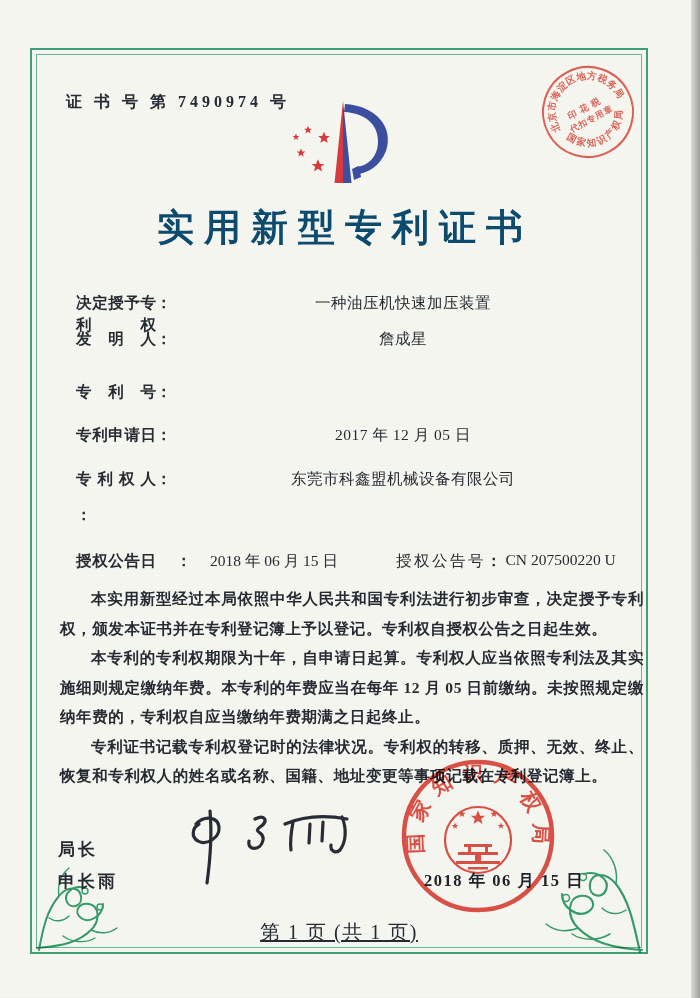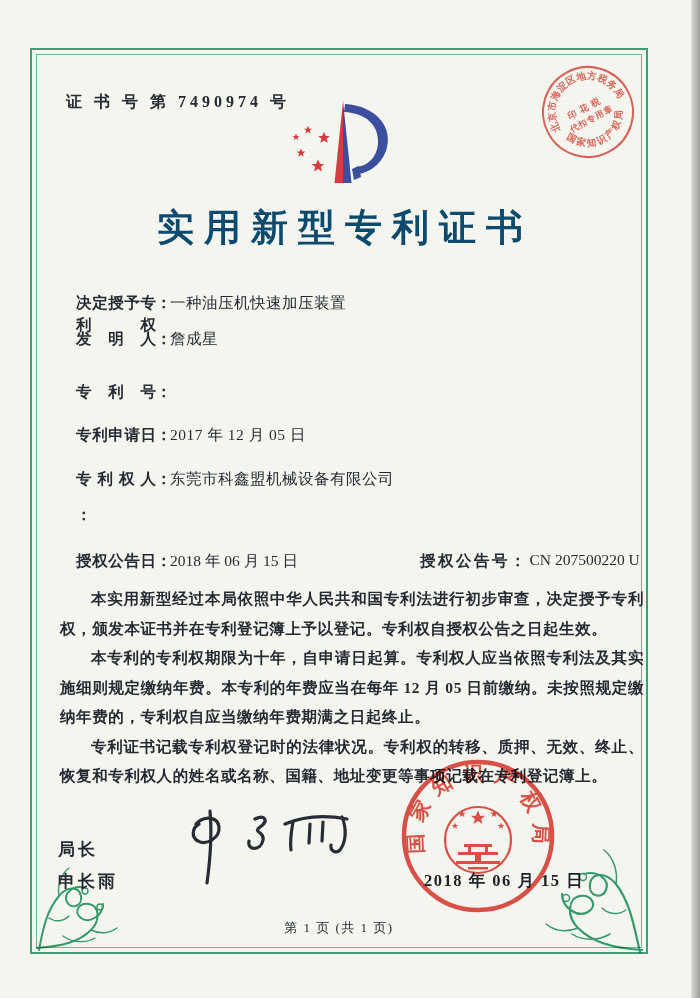--- a/index.html
+++ b/index.html
@@ -49,27 +49,27 @@
   }
   .field-row{
     position:absolute;left:76px;width:560px;display:flex;
     font-size:15.5px;line-height:22px;
   }
   .field-row .lbl{
     width:80px;flex:0 0 80px;text-align:justify;text-align-last:justify;
     font-weight:600;
   }
   .field-row .colon{width:14px;flex:0 0 14px;font-weight:600;}
-  .field-row .val{flex:1;letter-spacing:0.5px;}
+  .field-row .val{flex:1;letter-spacing:0.5px;text-align:center;}
   .grant-row{position:absolute;left:76px;top:551px;width:566px;display:flex;font-size:15.5px;}
-  .grant-left{display:flex;width:320px;flex:0 0 320px;}
+  .grant-left{display:flex;width:320px;flex:0 0 320px;gap:20px;}
   .grant-left .lbl{width:80px;flex:0 0 80px;text-align:justify;text-align-last:justify;font-weight:600;}
   .grant-left .colon{width:14px;flex:0 0 14px;font-weight:600;}
   .grant-right{display:flex;}
-  .grant-right .lbl{letter-spacing:2.5px;font-weight:700;margin-left:24px;}
+  .grant-right .lbl{letter-spacing:2.5px;font-weight:400;}
   .grant-right .colon{font-weight:600;padding:0 4px 0 0;}
   .paragraphs{
     position:absolute;left:60px;top:584px;width:584px;font-weight:bold;
   }
   .paragraphs p{
     margin:0;text-indent:2em;font-size:15.5px;line-height:29.5px;
     text-align:justify;letter-spacing:0.6px;
   }
   .sig-title{position:absolute;left:58px;top:838px;font-size:17px;letter-spacing:3px;font-weight:600;}
   .sig-name{position:absolute;left:58px;top:870px;font-size:17px;letter-spacing:3px;font-weight:600;}
@@ -83,21 +83,21 @@
     font-size:16.5px;letter-spacing:1.5px;font-weight:600;color:#20242c;
     mix-blend-mode:multiply;
   }
   .tax-stamp{
     position:absolute;left:538px;top:62px;width:100px;height:100px;
     transform:rotate(-28deg);
     mix-blend-mode:multiply;opacity:0.92;
   }
   .footer{
     position:absolute;left:30px;top:919px;width:618px;text-align:center;
-    font-size:13px;letter-spacing:1.5px;
+    font-size:20px;letter-spacing:1.5px;text-decoration:underline;
   }
   .flourish{position:absolute;mix-blend-mode:multiply;}
   .flourish-bl{left:33px;top:858px;width:120px;height:96px;}
   .flourish-br{left:508px;top:838px;width:138px;height:118px;transform:scaleX(-1);}
   svg text{font-family:"Liberation Serif","DejaVu Serif",serif;}
 </style>
 </head>
 <body>
 
 <div class="paper"></div>

